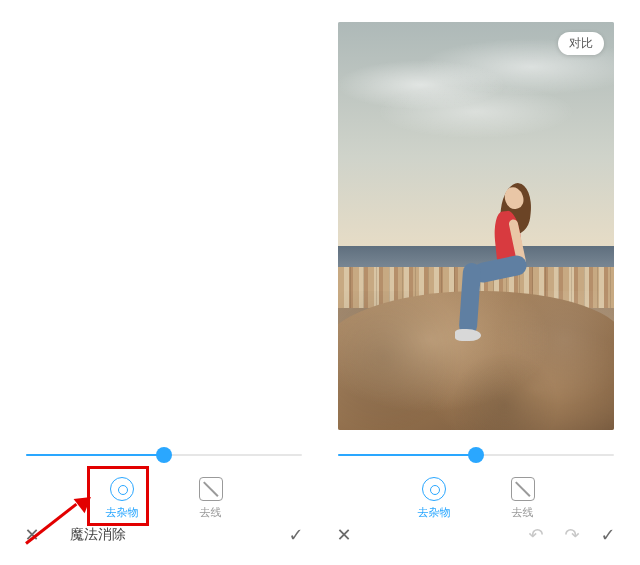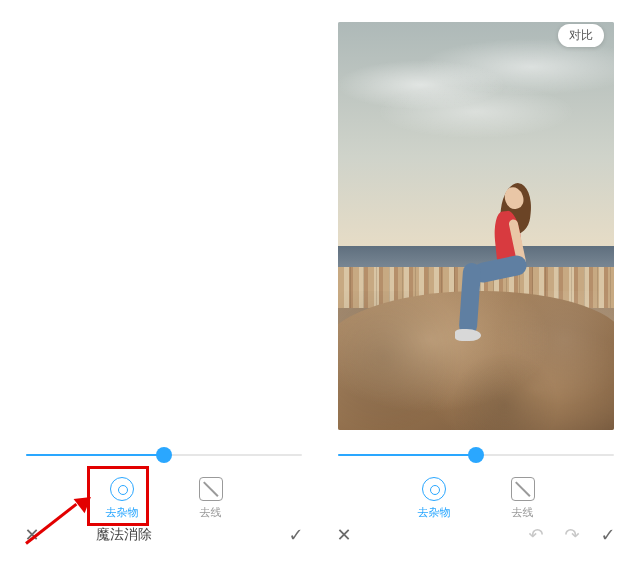--- a/index.html
+++ b/index.html
@@ -30,40 +30,40 @@
   
   .woman{position:absolute;left:46%;top:38%;width:90px;height:190px}
   .hair{position:absolute;left:36px;top:6px;width:30px;height:52px;background:#6b4426;border-radius:55% 55% 60% 40%/60% 60% 40% 40%;transform:rotate(6deg)}
   .head{position:absolute;left:40px;top:10px;width:18px;height:22px;background:#e9c6a6;border-radius:50% 50% 45% 45%;transform:rotate(-18deg)}
   .torso{position:absolute;left:30px;top:34px;width:26px;height:58px;background:#d83a3f;border-radius:40% 40% 30% 30%/50% 50% 20% 20%;transform:rotate(-6deg)}
   .arm{position:absolute;left:48px;top:42px;width:9px;height:48px;background:#e9c6a6;border-radius:8px;transform:rotate(-12deg)}
   .thigh{position:absolute;left:8px;top:82px;width:54px;height:20px;background:#5f7fa2;border-radius:20px;transform:rotate(-12deg)}
   .shin{position:absolute;left:-4px;top:86px;width:18px;height:72px;background:#5f7fa2;border-radius:14px;transform:rotate(4deg)}
   .foot{position:absolute;left:-10px;top:152px;width:26px;height:12px;background:#d8d8d8;border-radius:30% 60% 50% 30%}
   .watermark{position:absolute;left:20px;top:148px;color:#e23a35;font-size:20px;font-weight:500;letter-spacing:1px}
-  .compare{position:absolute;right:10px;top:2px;background:#fff;border-radius:14px;padding:3px 11px;font-size:12px;color:#555;box-shadow:0 1px 4px rgba(0,0,0,.15)}
+  .compare{position:absolute;right:10px;top:10px;background:#fff;border-radius:14px;padding:3px 11px;font-size:12px;color:#555;box-shadow:0 1px 4px rgba(0,0,0,.15)}
   
   .slider{position:absolute;left:12px;right:12px;top:430px;height:22px}
   .track{position:absolute;left:0;right:0;top:50%;height:2px;margin-top:-1px;background:#e6e6e6;border-radius:2px}
   .fill{position:absolute;left:0;top:50%;height:2px;margin-top:-1px;background:#2aa7ff;border-radius:2px}
   .thumb{position:absolute;top:50%;width:16px;height:16px;margin:-8px 0 0 -8px;background:#2aa7ff;border-radius:50%}
   
   .tools{position:absolute;left:0;right:0;top:456px;height:56px;display:flex;justify-content:center;gap:60px;align-items:center}
   .tool{display:flex;flex-direction:column;align-items:center;gap:4px;font-size:11px;color:#9a9a9a}
   .tool.active{color:#2aa7ff}
   .ticon{width:24px;height:24px;border:1.5px solid currentColor;border-radius:50%;position:relative;box-sizing:border-box}
   .ticon.circle::after{content:"";position:absolute;left:50%;top:50%;width:8px;height:8px;margin:-4px 0 0 -4px;border:1.5px solid currentColor;border-radius:50%}
   .ticon.slash{border-radius:4px}
   .ticon.slash::after{content:"";position:absolute;left:50%;top:50%;width:20px;height:1.5px;background:currentColor;transform:translate(-50%,-50%) rotate(45deg)}
   
   .bottom{position:absolute;left:0;right:0;bottom:0;height:32px;display:flex;align-items:center}
   .bicon{width:36px;text-align:center;color:#6b6b6b;font-size:18px;line-height:1}
   .bicon.light{color:#c8c8c8}
   .btitle{flex:0 0 auto;font-size:14px;color:#444}
-  .left .bottom .btitle{margin-left:46px}
+  .left .bottom .btitle{margin-left:20px}
   .spacer{flex:1}
   
   .hlbox{position:absolute;border:3px solid #e20000;box-sizing:border-box}
   .arrow{position:absolute;left:16px;bottom:14px;width:70px;height:70px;pointer-events:none}
   .arrow-line{position:absolute;left:10px;bottom:6px;width:64px;height:3px;background:#e20000;transform-origin:left center;transform:rotate(-38deg)}
   .arrow-head{position:absolute;left:60px;bottom:42px;width:0;height:0;border-left:9px solid transparent;border-right:9px solid transparent;border-bottom:15px solid #e20000;transform:rotate(52deg)}
 </style>
 </head>
 <body>
 

